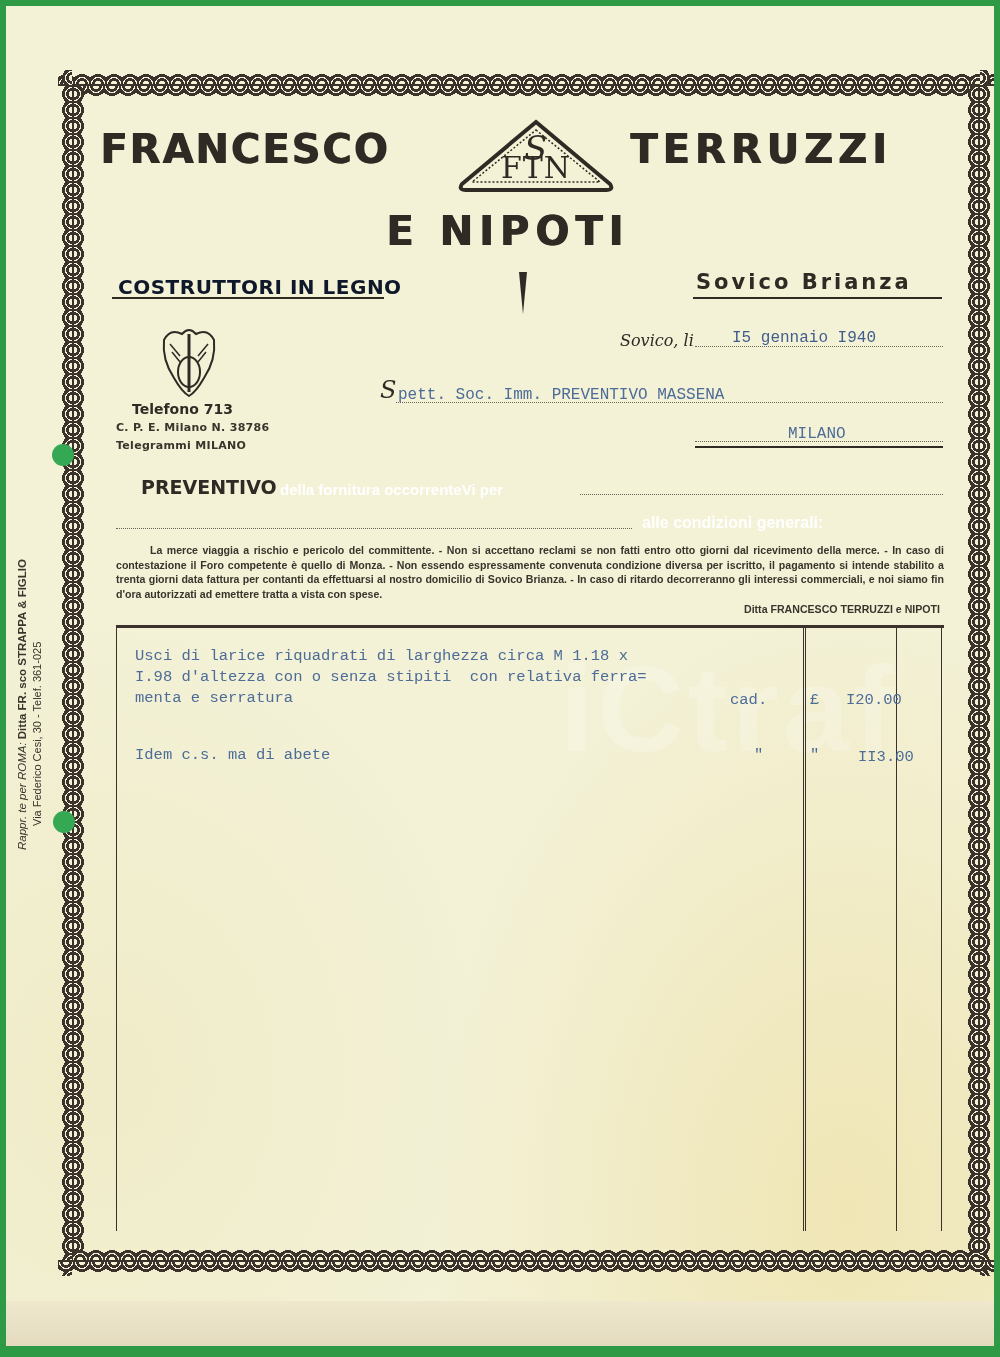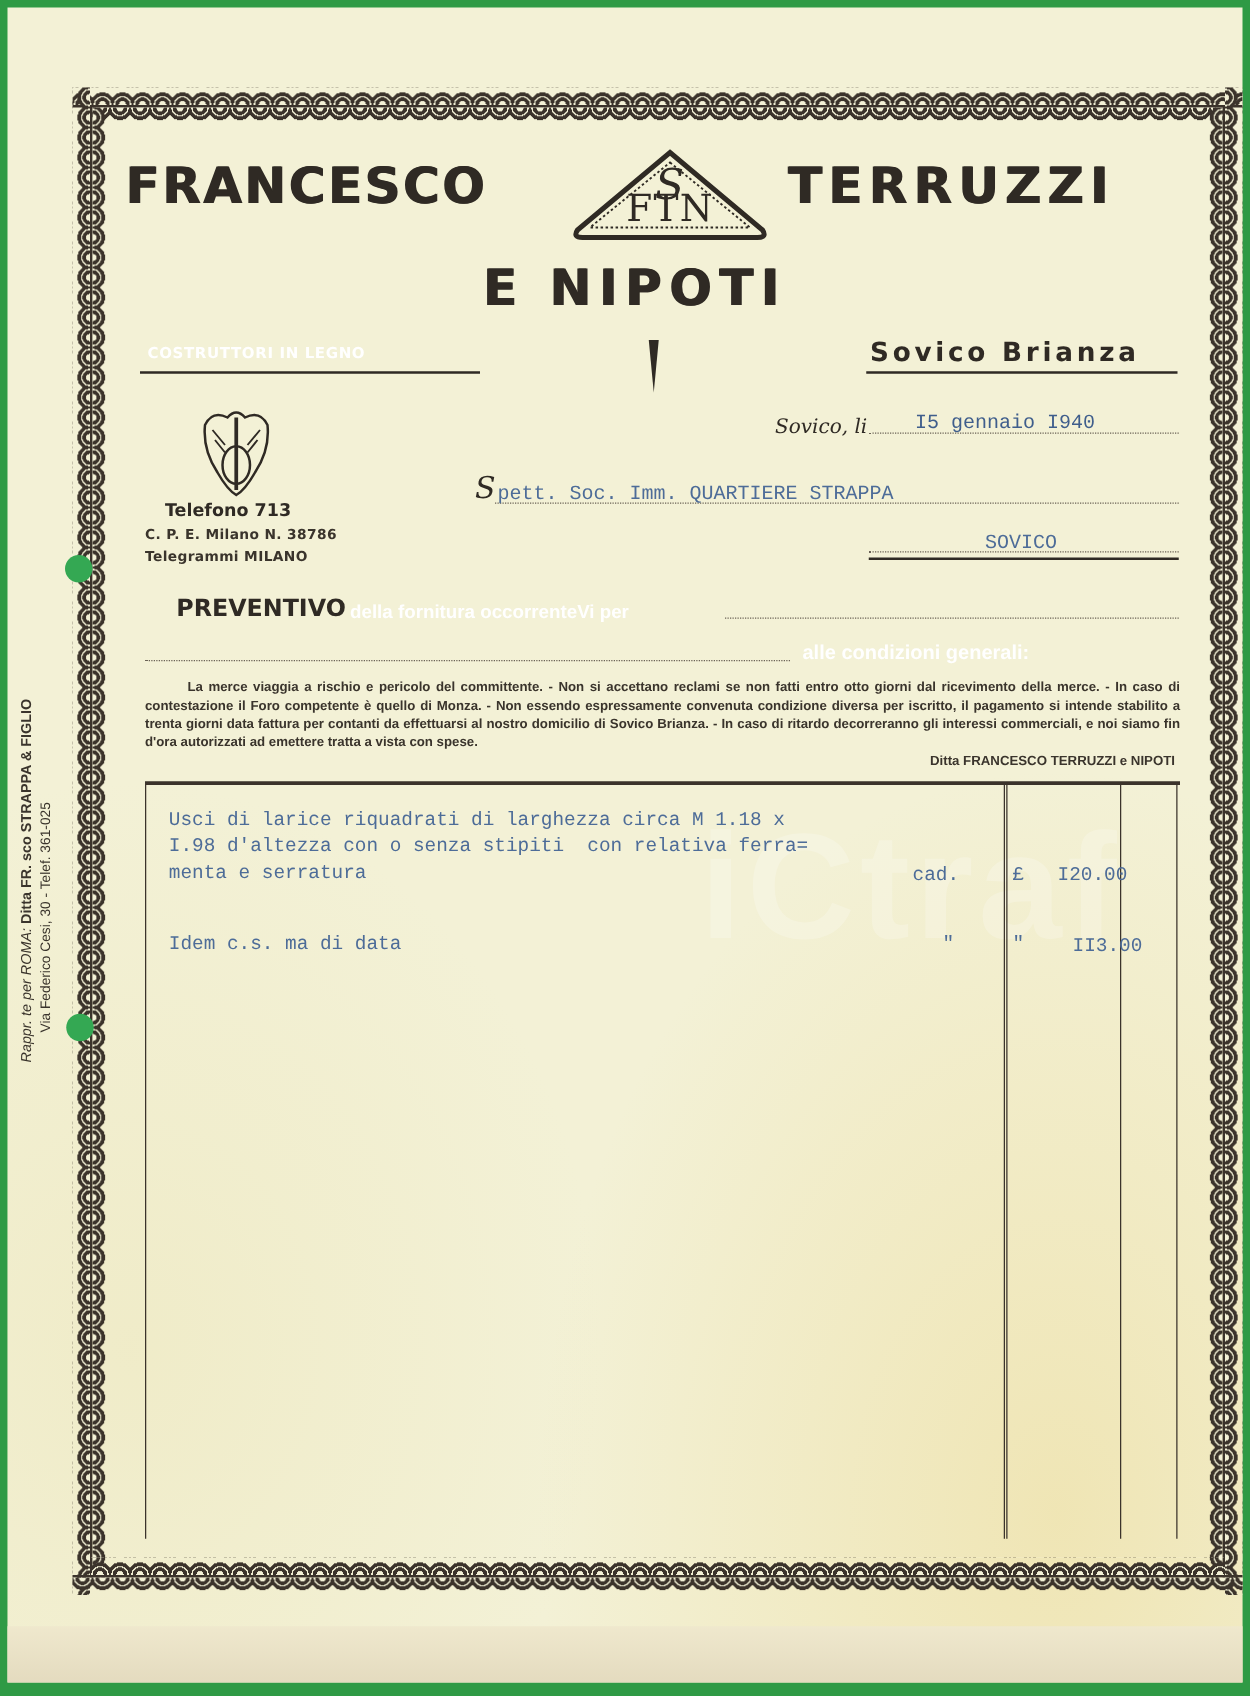--- a/index.html
+++ b/index.html
@@ -64,21 +64,21 @@
   .monogram-letters {
     position: absolute; left: 0; right: 0; top: 32px; text-align: center;
     font-family: "DejaVu Serif", serif; font-size: 30px; color: #2f2a24; letter-spacing: 1px;
   }
   .spike {
     position: absolute; left: 519px; top: 272px; width: 0; height: 0;
     border-left: 4px solid transparent; border-right: 4px solid transparent;
     border-top: 42px solid #2f2a24;
   }
   .subtitle {
-    font-weight: bold; font-size: 12px; color: #ffffff; letter-spacing: 0.5px;
+    font-weight: bold; font-size: 20px; color: #0f172a; letter-spacing: 0.5px;
   }
   .subtitle-right { font-weight: bold; font-size: 21px; letter-spacing: 3px; color: #2f2a24; }
   .underline-bar { position: absolute; height: 2px; background: #2f2a24; }
 
   .contact-bold { font-weight: bold; font-size: 14px; color: #2f2a24; margin-left: 16px; }
   .contact { font-size: 11px; color: #3a342c; font-weight: bold; letter-spacing: 0.3px; }
 
   .script { font-family: "DejaVu Serif", serif; font-style: italic; font-size: 16px; color: #2f2a24; }
   .typed {
     font-family: "Liberation Mono", "DejaVu Sans Mono", monospace;
@@ -173,23 +173,23 @@
 <div class="abs contact-bold" style="left:116px; top:401px;">Telefono 713</div>
 <div class="abs contact" style="left:116px; top:421px;">C. P. E. Milano N. 38786</div>
 <div class="abs contact" style="left:116px; top:439px;">Telegrammi MILANO</div>
 
 <div class="abs script" style="left:620px; top:331px;">Sovico, li</div>
 <div class="dotline" style="left:695px; top:346px; width:248px;"></div>
 <div class="abs typed" style="left:732px; top:329px; color:#3f5e8c;">I5 gennaio I940</div>
 
 <div class="abs" style="left:380px; top:376px; font-family:'DejaVu Serif',serif; font-style:italic; font-size:24px; color:#2f2a24;">S</div>
 <div class="dotline" style="left:396px; top:402px; width:547px;"></div>
-<div class="abs typed" style="left:398px; top:386px;">pett. Soc. Imm. QUARTIERE STRAPPA</div>
+<div class="abs typed" style="left:398px; top:386px;">pett. Soc. Imm. PREVENTIVO MASSENA</div>
 <div class="dotline" style="left:695px; top:441px; width:248px;"></div>
-<div class="abs typed" style="left:788px; top:425px;">SOVICO</div>
+<div class="abs typed" style="left:788px; top:425px;">MILANO</div>
 <div class="underline-bar" style="left:695px; top:446px; width:248px;"></div>
 
 <div class="abs prev-title" style="left:117px; top:476px;">PREVENTIVO</div>
 <div class="abs prev-text" style="left:280px; top:481px;">della fornitura occorrenteVi per</div>
 <div class="dotline" style="left:580px; top:494px; width:363px;"></div>
 <div class="dotline" style="left:116px; top:528px; width:516px;"></div>
 <div class="abs prev-text" style="left:642px; top:514px; font-size:16px;">alle condizioni generali:</div>
 
 <div class="terms">
   <p class="indent">La merce viaggia a rischio e pericolo del committente. - Non si accettano reclami se non fatti entro otto giorni dal ricevimento della merce. - In caso di contestazione il Foro competente è quello di Monza. - Non essendo espressamente convenuta condizione diversa per iscritto, il pagamento si intende stabilito a trenta giorni data fattura per contanti da effettuarsi al nostro domicilio di Sovico Brianza. - In caso di ritardo decorreranno gli interessi commerciali, e noi siamo fin d'ora autorizzati ad emettere tratta a vista con spese.</p>
@@ -205,21 +205,21 @@
 <div>
   <div>
     <div class="cell-text" style="left:135px; top:646px;">Usci di larice riquadrati di larghezza circa M 1.18 x
 I.98 d'altezza con o senza stipiti  con relativa ferra=
 menta e serratura</div>
     <div class="cell-text" style="left:730px; top:690px;">cad.</div>
     <div class="cell-text" style="left:810px; top:690px;">£</div>
     <div class="cell-text" style="left:846px; top:690px;">I20.00</div>
   </div>
   <div>
-    <div class="cell-text" style="left:135px; top:745px;">Idem c.s. ma di data</div>
+    <div class="cell-text" style="left:135px; top:745px;">Idem c.s. ma di abete</div>
     <div class="cell-text" style="left:754px; top:745px;">"</div>
     <div class="cell-text" style="left:810px; top:745px;">"</div>
     <div class="cell-text" style="left:858px; top:747px;">II3.00</div>
   </div>
 </div>
 
 <div class="punch" style="left:52px; top:444px;"></div>
 <div class="punch" style="left:53px; top:811px;"></div>
 
 <div class="sidebar-vertical">

